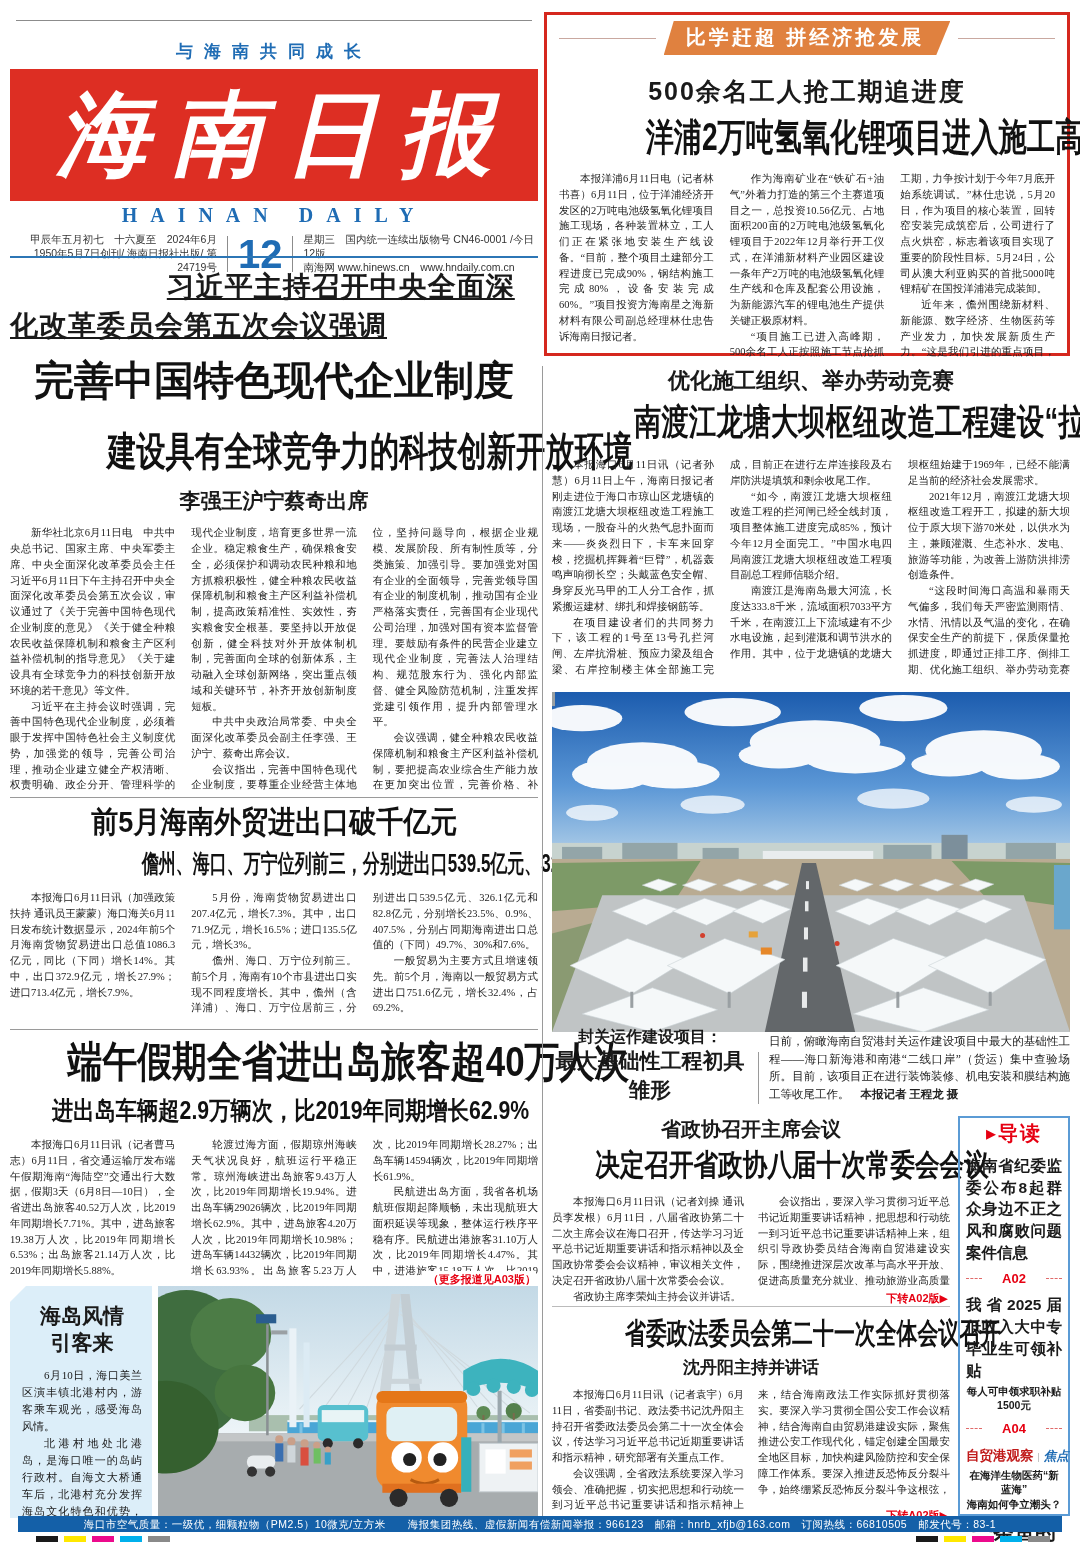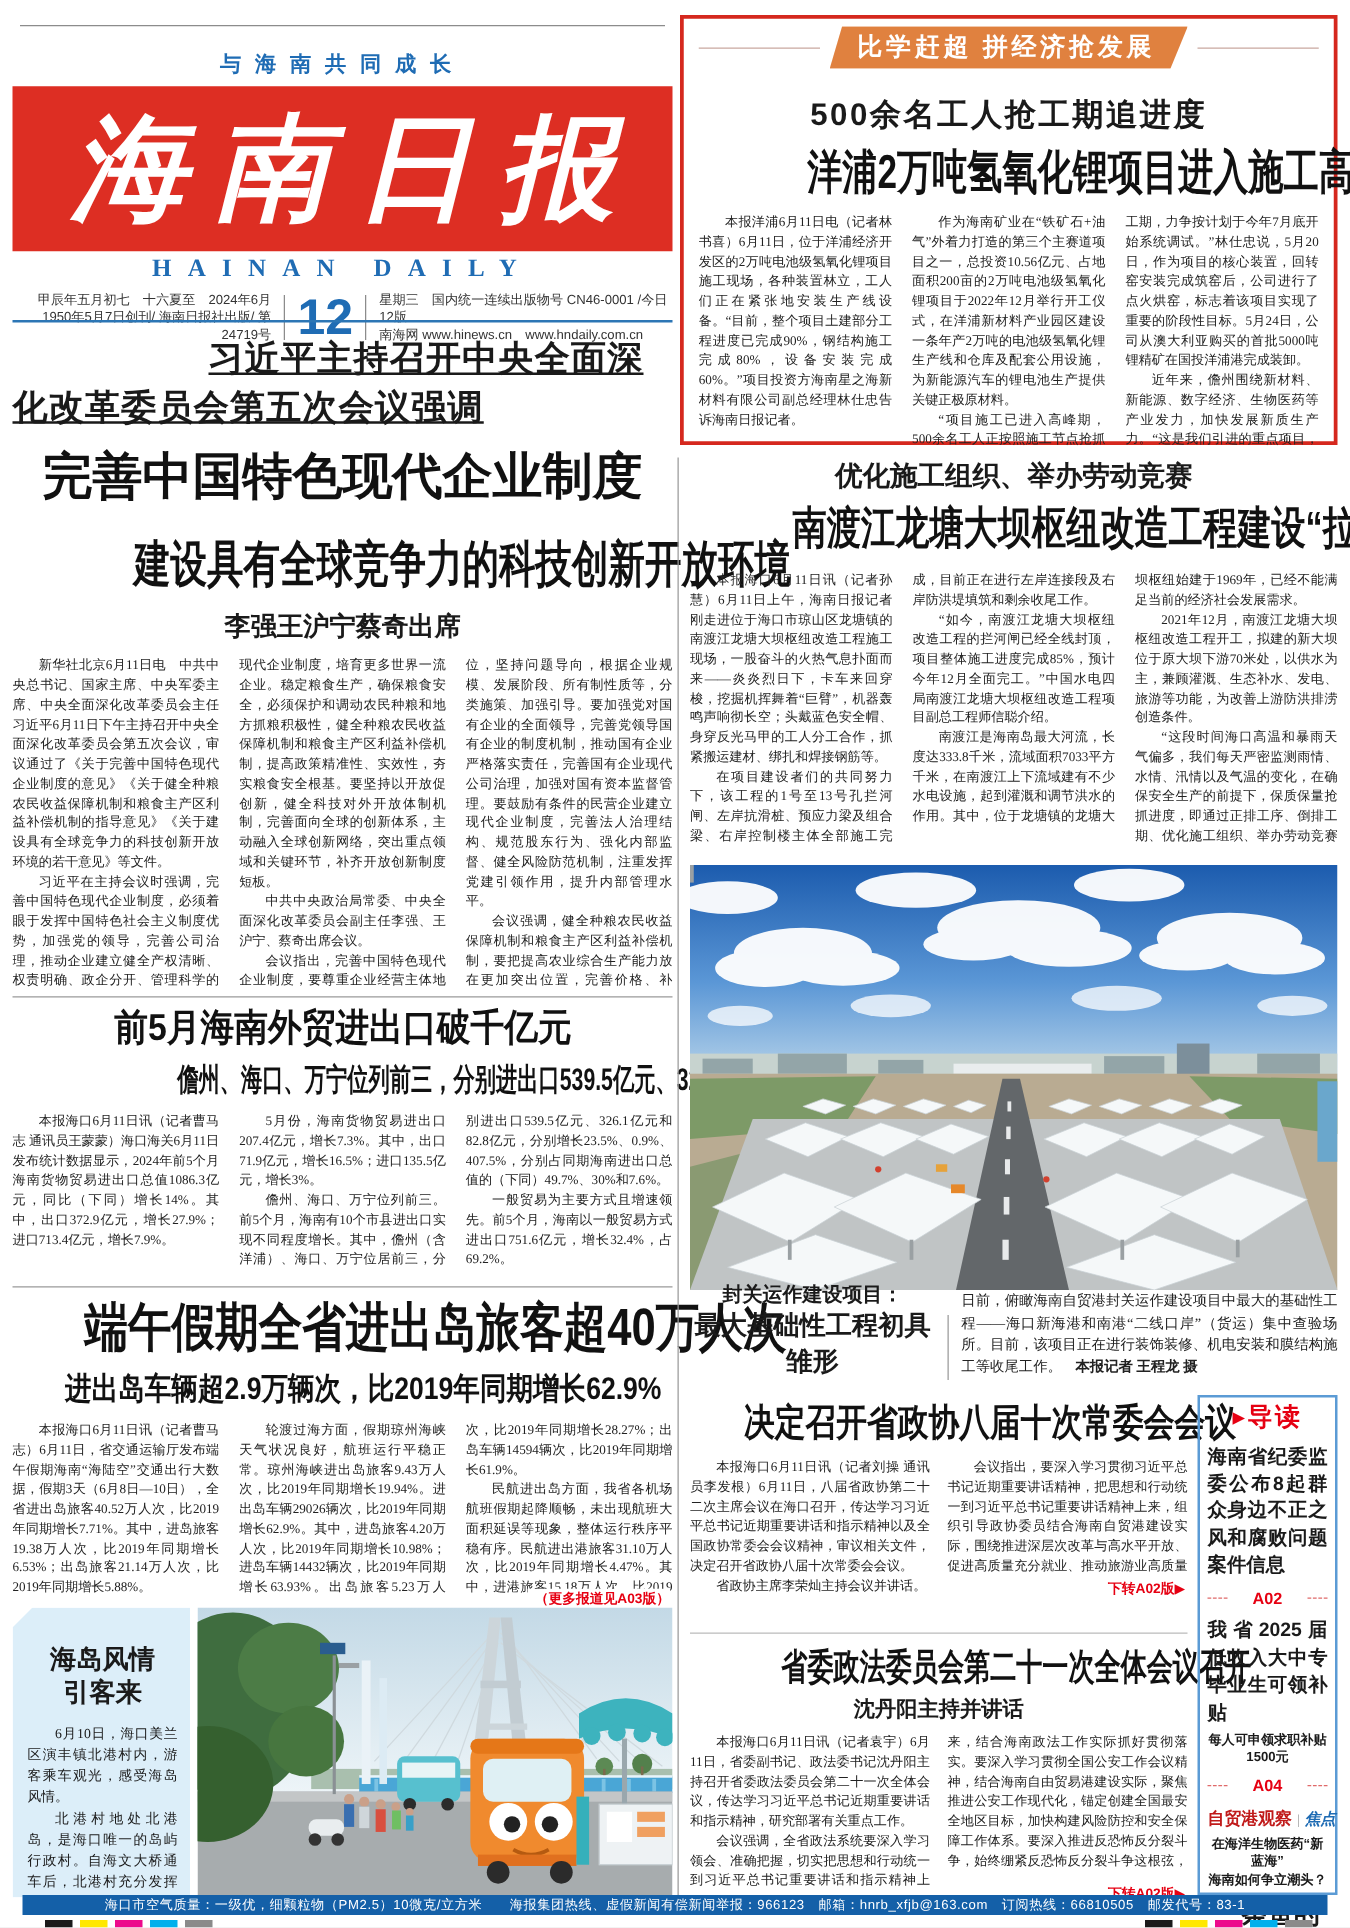--- a/index.html
+++ b/index.html
@@ -36,21 +36,21 @@
           clip-path:polygon(10px 0,100% 0,calc(100% - 14px) 100%,0 100%);}
   .tr-kicker{margin-top:20px;text-align:center;font-weight:bold;font-size:25px;letter-spacing:2px;}
   .tr-head{margin-top:4px;}
   
   .bighead{font-weight:bold;color:#111;}
   .cpc-kicker{font-size:28px;font-weight:bold;line-height:1.38;text-indent:5.6em;letter-spacing:1px;text-decoration:underline;}
   .byline{text-align:center;font-weight:bold;font-size:21px;margin-top:8px;}
   .subhead-sq{margin-top:4px;}
   
   #island{left:10px;top:1286px;width:528px;height:232px;display:flex;}
-  .island-panel{width:142px;background:#dceef9;box-sizing:border-box;padding:28px 10px 8px 12px;
+  .island-panel{width:142px;background:#dceef9;box-sizing:border-box;padding:16px 10px 8px 12px;
                 clip-path:polygon(16px 0,100% 0,100% 100%,0 100%,0 16px);}
   .island-title{text-align:center;font-weight:bold;font-size:21px;line-height:1.3;}
   .island-body{margin-top:10px;font-size:11px;line-height:1.55;text-align:justify;}
   .island-photo{flex:1;margin-left:6px;}
   
   #caption{left:552px;top:1040px;width:518px;height:64px;display:flex;align-items:flex-end;gap:10px;}
   .cap-title{width:196px;text-align:center;font-weight:bold;line-height:1.35;}
   .cap-dv{width:0;border-left:1px solid #9a9a9a;height:52px;}
   .cap-text{flex:1;font-size:11.5px;line-height:1.55;text-align:justify;color:#222;}
   .cap-credit{font-weight:bold;white-space:nowrap;margin-left:8px;}
@@ -144,21 +144,21 @@
 
   <div class="abs rule" style="left:10px;top:797px;width:528px"></div>
   <div class="abs" style="left:10px;top:802px;width:528px;height:226px">
     <div class="fit sans bighead" style="font-size:30px">
       <span style="transform:scaleX(.9)">前5月海南外贸进出口破千亿元</span>
     </div>
     <div class="fit sans bighead subhead-sq" style="font-size:25px">
       <span style="transform:scaleX(.68)">儋州、海口、万宁位列前三，分别进出口539.5亿元、326.1亿元和82.8亿元</span>
     </div>
     <div class="body cols3" style="height:138px;margin-top:10px">
-        <p>本报海口6月11日讯（记者曹马志 通讯员王蒙蒙）海口海关6月11日发布统计数据显示，2024年前5个月海南货物贸易进出口总值1086.3亿元，同比（下同）增长14%。其中，出口372.9亿元，增长27.9%；进口713.4亿元，增长7.9%。</p>
+        <p>本报海口6月11日讯（加强政策扶持 通讯员王蒙蒙）海口海关6月11日发布统计数据显示，2024年前5个月海南货物贸易进出口总值1086.3亿元，同比（下同）增长14%。其中，出口372.9亿元，增长27.9%；进口713.4亿元，增长7.9%。</p>
         <p>5月份，海南货物贸易进出口207.4亿元，增长7.3%。其中，出口71.9亿元，增长16.5%；进口135.5亿元，增长3%。</p>
         <p>儋州、海口、万宁位列前三。前5个月，海南有10个市县进出口实现不同程度增长。其中，儋州（含洋浦）、海口、万宁位居前三，分别进出口539.5亿元、326.1亿元和82.8亿元，分别增长23.5%、0.9%、407.5%，分别占同期海南进出口总值的（下同）49.7%、30%和7.6%。</p>
         <p>一般贸易为主要方式且增速领先。前5个月，海南以一般贸易方式进出口751.6亿元，增长32.4%，占69.2%。</p>
       </div>
   </div>
 
   <div class="abs rule" style="left:10px;top:1029px;width:528px"></div>
   <div class="abs" style="left:10px;top:1034px;width:528px;height:246px">
     <div class="fit sans bighead" style="font-size:42px">
       <span style="transform:scaleX(.83)">端午假期全省进出岛旅客超40万人次</span>
@@ -415,20 +415,21 @@
       <div style="font-size:21px">最大基础性工程初具雏形</div>
     </div>
     <div class="cap-dv"></div>
     <div class="cap-text">
       <span>日前，俯瞰海南自贸港封关运作建设项目中最大的基础性工程——海口新海港和南港“二线口岸”（货运）集中查验场所。目前，该项目正在进行装饰装修、机电安装和膜结构施工等收尾工作。</span>
       <span class="cap-credit">本报记者 王程龙 摄</span>
     </div>
   </div>
 
   <div class="abs" style="left:552px;top:1116px;width:398px;height:186px">
+    <div style="text-align:center;font-weight:bold;font-size:20px">省政协召开主席会议</div>
     <div class="fit sans bighead" style="font-size:30px;margin-top:2px">
       <span style="transform:scaleX(.82)">决定召开省政协八届十次常委会会议</span>
     </div>
     <div class="body cols2" style="height:112px;margin-top:8px">
       <span class="jump">下转A02版▶</span>
     <p>本报海口6月11日讯（记者刘操 通讯员李发根）6月11日，八届省政协第二十二次主席会议在海口召开，传达学习习近平总书记近期重要讲话和指示精神以及全国政协常委会会议精神，审议相关文件，决定召开省政协八届十次常委会会议。</p>
         <p>省政协主席李荣灿主持会议并讲话。</p>
         <p>会议指出，要深入学习贯彻习近平总书记近期重要讲话精神，把思想和行动统一到习近平总书记重要讲话精神上来，组织引导政协委员结合海南自贸港建设实际，围绕推进深层次改革与高水平开放、促进高质量充分就业、推动旅游业高质量发展等重大问题开展调研视察、协商建言，助推党中央决策部署落地落实。</p>
       </div>
   </div>

